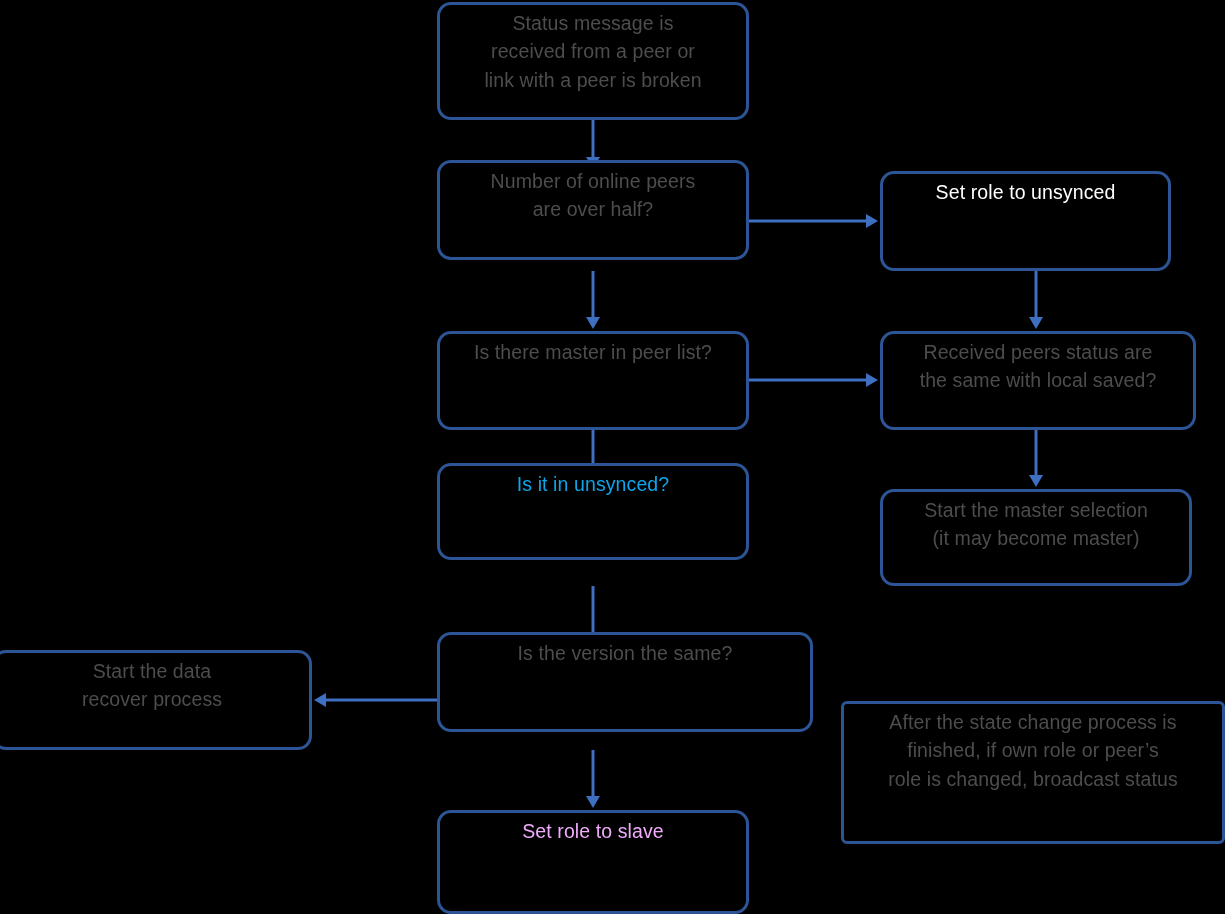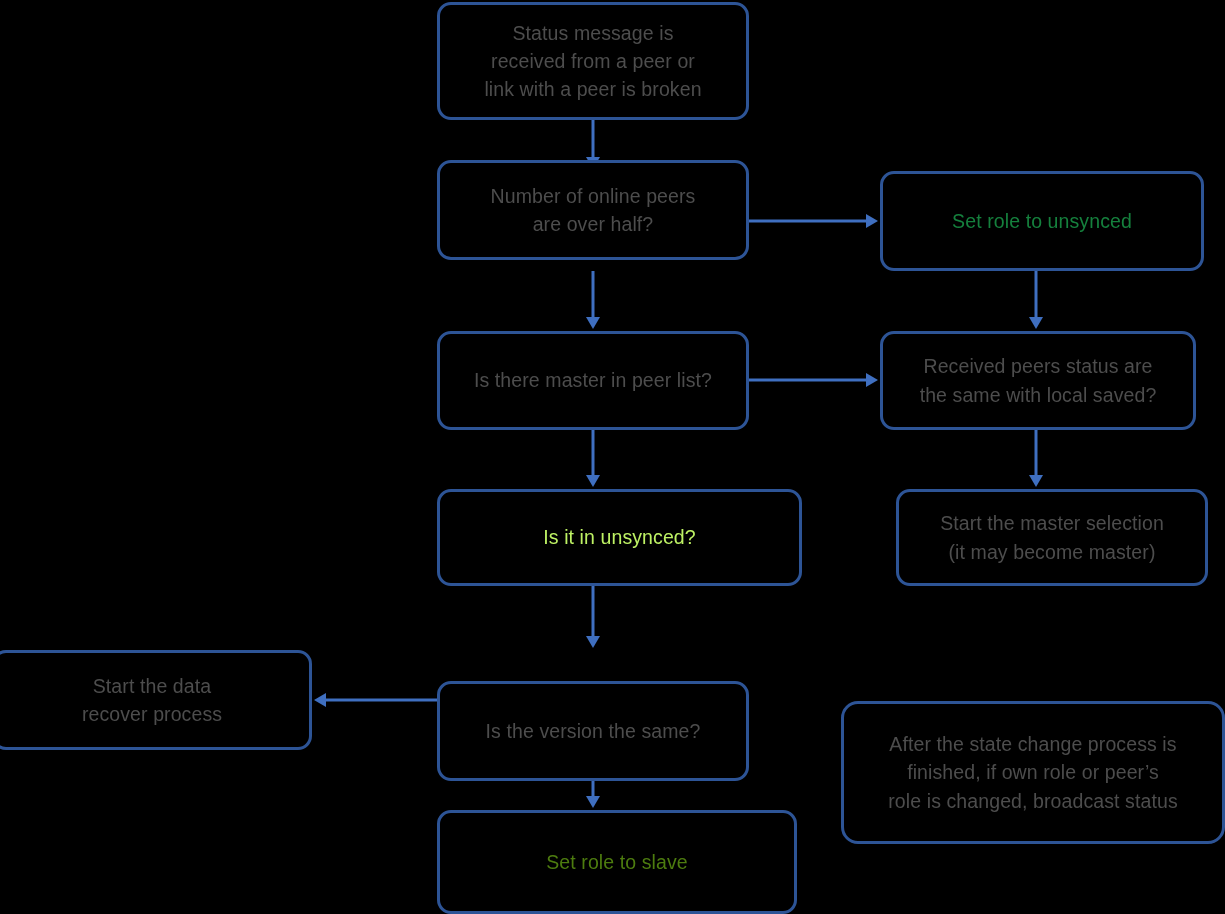--- a/index.html
+++ b/index.html
@@ -16,31 +16,30 @@
     overflow: hidden;
     font-family: "Liberation Sans", "DejaVu Sans", sans-serif;
   }
   .node {
     position: absolute;
     box-sizing: border-box;
     border: 3px solid #2d5496;
     border-radius: 14px;
     background: #000000;
     display: flex;
-    align-items: center;
     justify-content: center;
     text-align: center;
     color: #4d4d4d;
     font-size: 19.5px;
     line-height: 1.45;
     letter-spacing: 0.1px;
     padding: 4px 14px;
   }
   .node.note {
-    border-radius: 17px;
+    border-radius: 6px;
   }
   .node .label {
     white-space: pre-line;
     display: block;
     width: 100%;
   }
   svg.connectors {
     position: absolute;
     left: 0;
     top: 0;
@@ -106,45 +105,45 @@
   <div id="node-layer">
       <div class="node" style="left: 437px; top: 2px; width: 312px; height: 118px; border-color: rgb(45, 84, 150); color: rgb(77, 77, 77);">
         <span class="label">Status message is
 received from a peer or
 link with a peer is broken</span>
       </div>
       <div class="node" style="left: 437px; top: 160px; width: 312px; height: 100px; border-color: rgb(45, 84, 150); color: rgb(77, 77, 77);">
         <span class="label">Number of online peers
 are over half?</span>
       </div>
-      <div class="node" style="left: 880px; top: 171px; width: 324px; height: 100px; border-color: rgb(45, 84, 150); color: #15803d;">
+      <div class="node" style="left: 880px; top: 171px; width: 291px; height: 100px; border-color: rgb(45, 84, 150); color: #ffffff;">
         <span class="label">Set role to unsynced</span>
       </div>
       <div class="node" style="left: 437px; top: 331px; width: 312px; height: 99px; border-color: rgb(45, 84, 150); color: rgb(77, 77, 77); border-radius: 14px;">
         <span class="label">Is there master in peer list?</span>
       </div>
       <div class="node" style="left: 880px; top: 331px; width: 316px; height: 99px; border-color: rgb(45, 84, 150); color: rgb(77, 77, 77);">
         <span class="label">Received peers status are
 the same with local saved?</span>
       </div>
-      <div class="node" style="left: 437px; top: 489px; width: 365px; height: 97px; border-color: rgb(45, 84, 150); color: #bef264;">
+      <div class="node" style="left: 437px; top: 463px; width: 312px; height: 97px; border-color: rgb(45, 84, 150); color: #0ea5e9;">
         <span class="label">Is it in unsynced?</span>
       </div>
-      <div class="node" style="left: 880px; top: 489px; width: 312px; height: 97px; border-color: rgb(45, 84, 150); color: rgb(77, 77, 77); margin-left: 16px;">
+      <div class="node" style="left: 880px; top: 489px; width: 312px; height: 97px; border-color: rgb(45, 84, 150); color: rgb(77, 77, 77);">
         <span class="label">Start the master selection
 (it may become master)</span>
       </div>
-      <div class="node" style="left: 437px; top: 681px; width: 312px; height: 100px; border-color: rgb(45, 84, 150); color: rgb(77, 77, 77);">
+      <div class="node" style="left: 437px; top: 632px; width: 376px; height: 100px; border-color: rgb(45, 84, 150); color: rgb(77, 77, 77);">
         <span class="label">Is the version the same?</span>
       </div>
       <div class="node" style="left: -8px; top: 650px; width: 320px; height: 100px; border-color: rgb(45, 84, 150); color: rgb(77, 77, 77);">
         <span class="label">Start the data
 recover process</span>
       </div>
-      <div class="node" style="left: 437px; top: 810px; width: 360px; height: 104px; border-color: rgb(45, 84, 150); color: #4d7c0f;">
+      <div class="node" style="left: 437px; top: 810px; width: 312px; height: 104px; border-color: rgb(45, 84, 150); color: #f0abfc;">
         <span class="label">Set role to slave</span>
       </div>
       <div class="node note" style="left: 841px; top: 701px; width: 384px; height: 143px; border-color: rgb(45, 84, 150); color: rgb(77, 77, 77);">
         <span class="label">After the state change process is
 finished, if own role or peer’s
 role is changed, broadcast status</span>
       </div>
     </div>
 </div>
 

